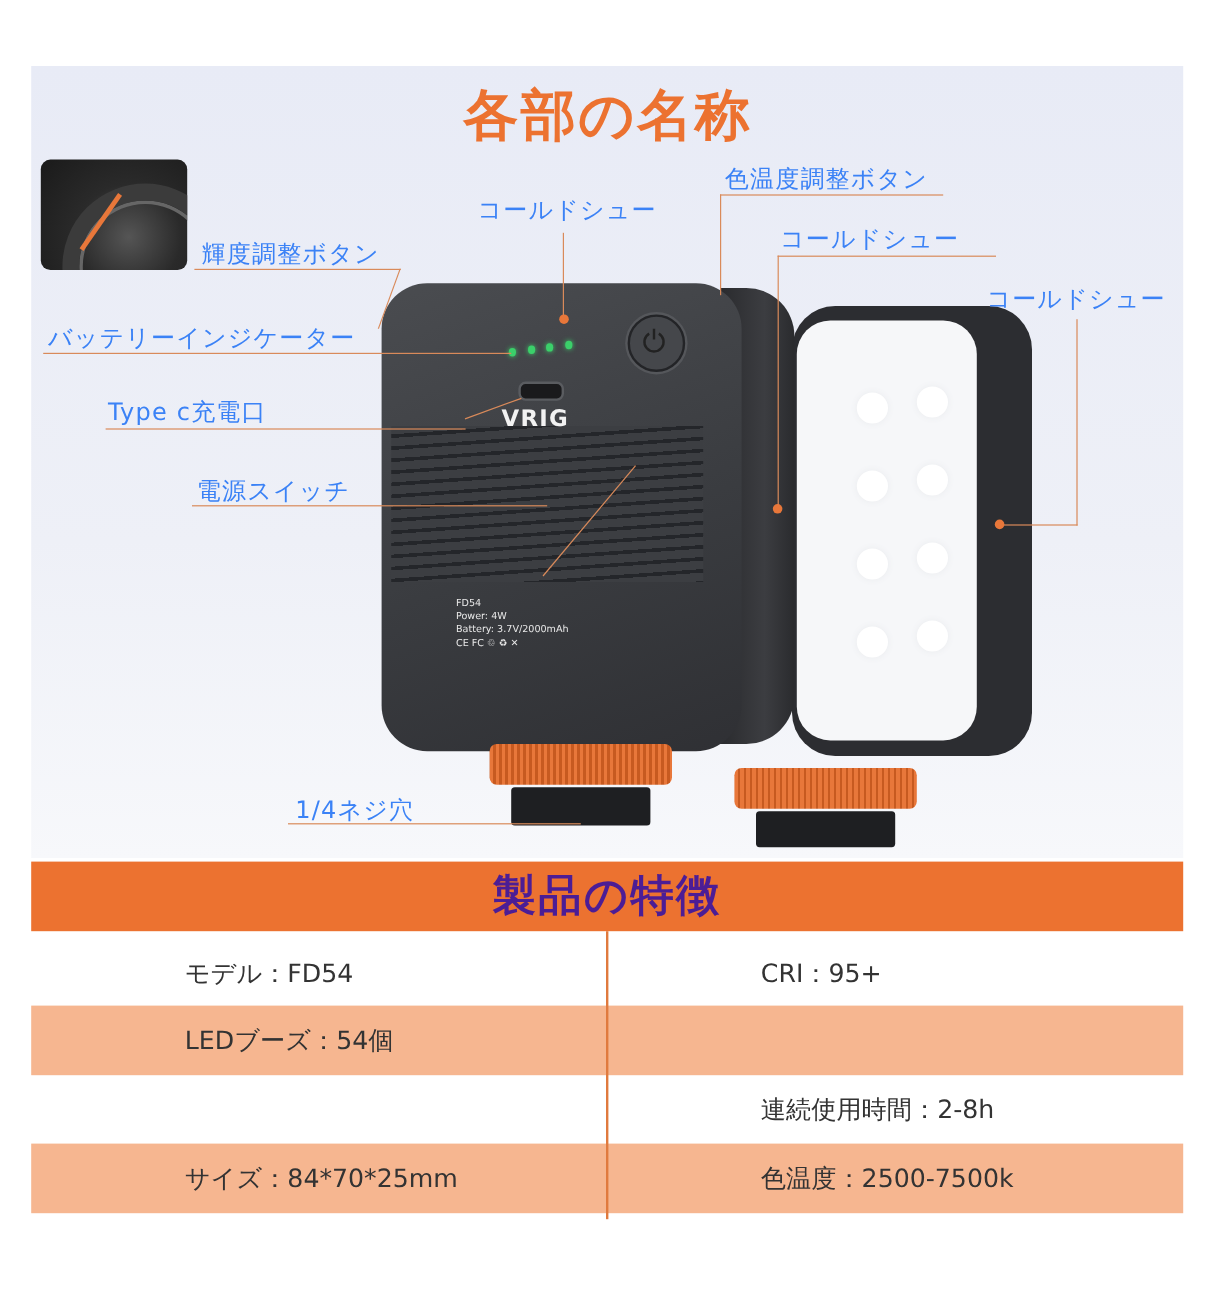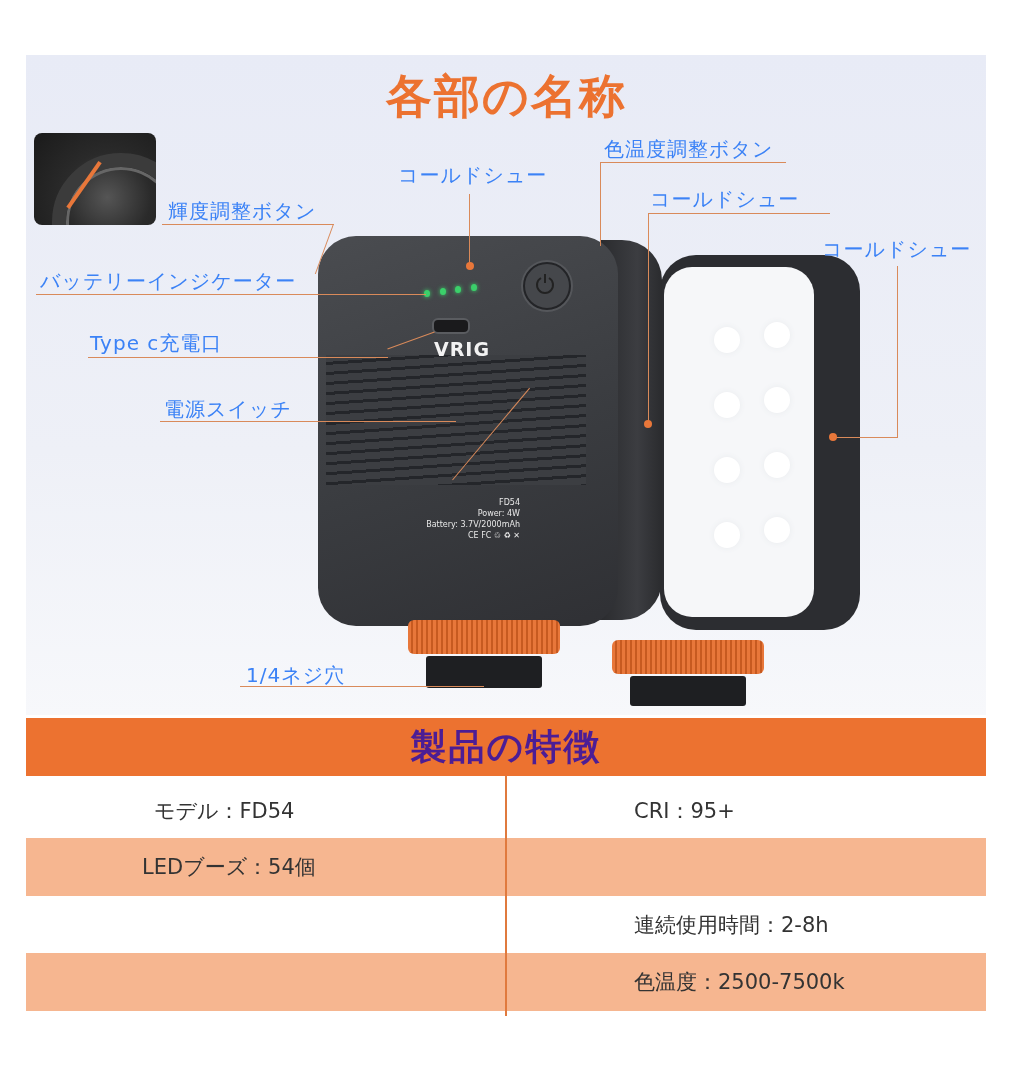--- a/index.html
+++ b/index.html
@@ -29,25 +29,25 @@
            background:#2c2d31; }
   .dev-back .screen { position:absolute; left:4px; top:12px; width:150px; height:350px; border-radius:28px;
            background:#f6f7f9; }
   .dev-back .screen span { position:absolute; width:26px; height:26px; border-radius:50%; background:#ffffff;
            box-shadow:0 0 6px #e9ebee; }
   .fins { position:absolute; left:326px; top:355px; width:260px; height:130px;
            background:repeating-linear-gradient(176deg,#3c3e42 0px,#3c3e42 7px,#24262a 7px,#24262a 10px); }
   .led { position:absolute; width:6px; height:7px; border-radius:50%; background:#3bd06a; box-shadow:0 0 4px #3bd06a; }
   .usb { position:absolute; left:432px; top:318px; width:34px; height:12px; border-radius:6px; background:#1a1a1c;
            border:2px solid #5a5c60; }
-  .brand { position:absolute; left:418px; top:338px; font-size:19px; font-weight:bold; color:#f2f2f2; letter-spacing:1px;margin-left:16px; }
+  .brand { position:absolute; left:418px; top:338px; font-size:19px; font-weight:bold; color:#f2f2f2; letter-spacing:1px; }
   .power { position:absolute; left:523px; top:262px; width:44px; height:44px; border-radius:50%;
            background:#45474b; border:2px solid #232427; box-shadow:0 0 0 2px #55575b; }
   .power-glyph { position:absolute; left:10px; top:9px; width:20px; height:22px; }
-  .specs { position:absolute; left:380px; top:497px; width:140px; text-align:right; color:#e8e8e8; font-size:8px; line-height:11px; }
+  .specs { position:absolute; left:380px; top:497px; width:140px; text-align:left; color:#e8e8e8; font-size:8px; line-height:11px; }
   .knob { position:absolute; height:34px; border-radius:6px;
            background:repeating-linear-gradient(90deg,#e8773a 0px,#e8773a 3px,#c75a20 3px,#c75a20 5px); }
   .mount { position:absolute; background:#1e1f22; border-radius:3px; }
   
   .feat-head { position:absolute; left:26px; top:718px; width:960px; height:58px; background:#ec7230;
            color:#4c1d95; font-size:36px; font-weight:bold; text-align:center; line-height:58px; letter-spacing:2px; }
   .row { position:absolute; left:26px; width:960px; height:58px; }
   .row.alt { background:#f6b690; }
   .cell { position:absolute; top:0; height:58px; line-height:58px; font-size:21px; color:#333; }
   .divider { position:absolute; left:505px; top:776px; width:2px; height:240px; background:#e07a3e; }
@@ -137,21 +137,22 @@
 <div class="label" style="left:246px;top:662px">1/4ネジ穴</div>
 <div class="line" style="left:240px;top:686px;width:244px;height:1px"></div>
 
 <div class="feat-head">製品の特徴</div>
 
 <div class="row" style="top:782px">
   <div class="cell" style="left:128px">モデル：FD54</div>
   <div class="cell" style="left:608px">CRI：95+</div>
 </div>
 <div class="row alt" style="top:838px">
-  <div class="cell" style="left:116px">LEDブーズ：54個</div>
+  <div class="cell" style="left:128px">LEDブーズ：54個</div>
 </div>
 <div class="row" style="top:896px">
   <div class="cell" style="left:608px">連続使用時間：2-8h</div>
 </div>
 <div class="row alt" style="top:953px">
+  <div class="cell" style="left:128px">サイズ：84*70*25mm</div>
   <div class="cell" style="left:608px">色温度：2500-7500k</div>
 </div>
 <div class="divider"></div>
 
 </body></html>

